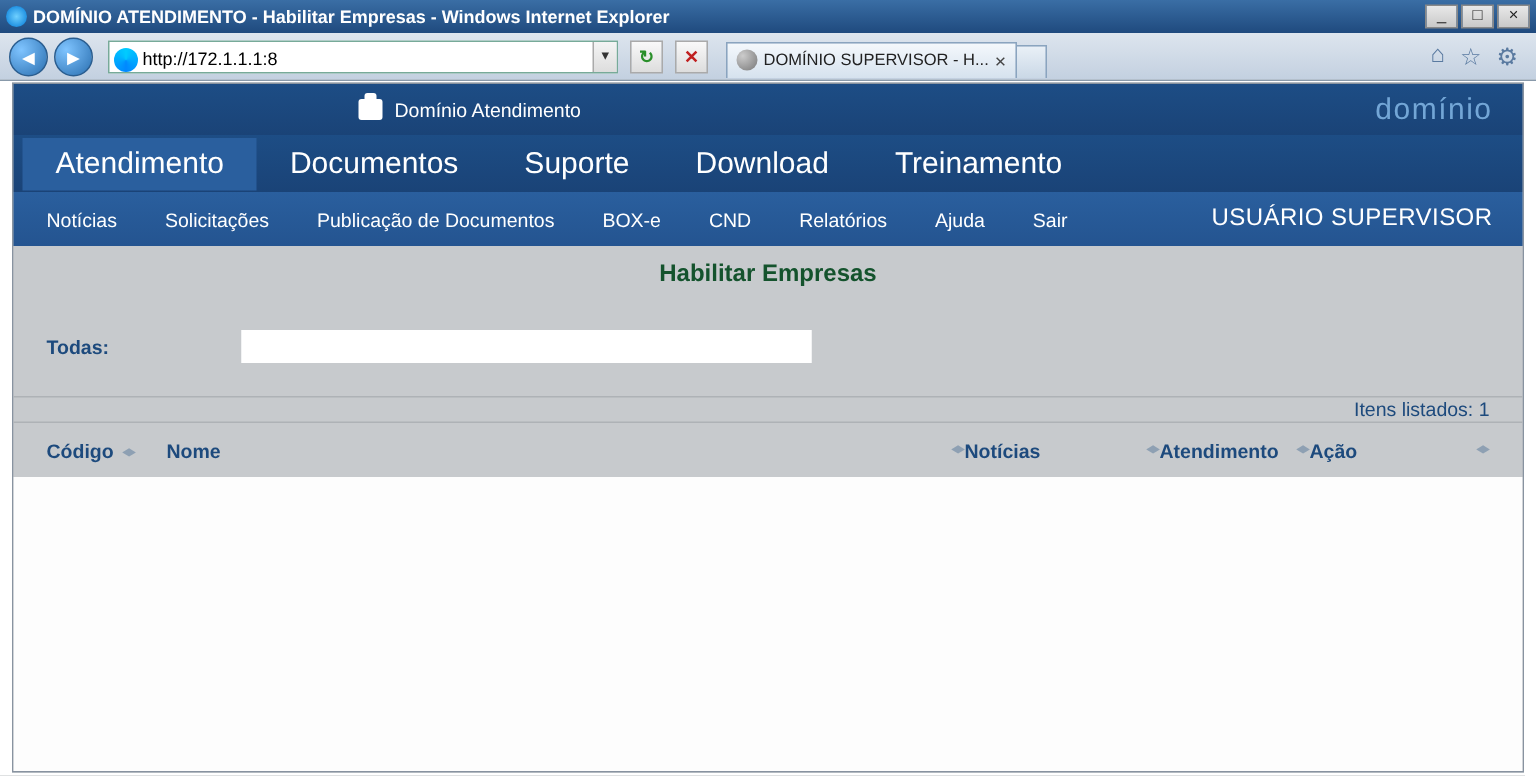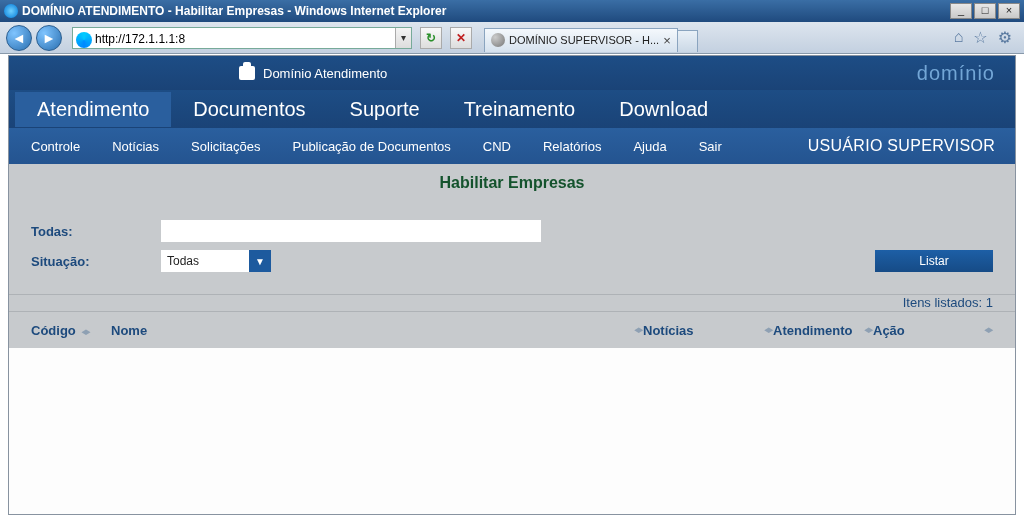--- a/index.html
+++ b/index.html
@@ -114,50 +114,42 @@
   <div class="brandbar">
     <div class="bag"></div>
     <span>Domínio Atendimento</span>
     <span class="logo">domínio</span>
   </div>
 
   <div class="mainnav">
     <div class="mitem active">Atendimento</div>
     <div class="mitem">Documentos</div>
     <div class="mitem">Suporte</div>
+    <div class="mitem">Download</div>
     <div class="mitem">Treinamento</div>
-    <div class="mitem">Download</div>
   </div>
 
   <div class="subnav">
-    <div class="sitem">Controle</div>
     <div class="sitem">Notícias</div>
     <div class="sitem">Solicitações</div>
     <div class="sitem">Publicação de Documentos</div>
+    <div class="sitem">BOX-e</div>
     <div class="sitem">CND</div>
     <div class="sitem">Relatórios</div>
     <div class="sitem">Ajuda</div>
     <div class="sitem">Sair</div>
     <div class="user">USUÁRIO SUPERVISOR</div>
   </div>
 
   <div class="page-title-bar">Habilitar Empresas</div>
 
   <div class="filter-panel">
     <div class="frow">
       <div class="flabel">Todas:</div>
       <input class="tinput" value="" style="">
-    </div>
-    <div class="frow">
-      <div class="flabel">Situação:</div>
-      <div class="select-wrap">
-        <span>Todas</span>
-        <div class="select-dd">▼</div>
-      </div>
-      <div class="btn-blue">Listar</div>
     </div>
   </div>
 
   <div class="meta-row">
     <span>Itens listados: 1</span>
   </div>
 
   <div class="thead">
     <div class="col-codigo"><span>Código</span><span class="sort">◆</span></div>
     <div class="col-nome"><span>Nome</span><span class="sort" style="float:right">◆</span></div>

